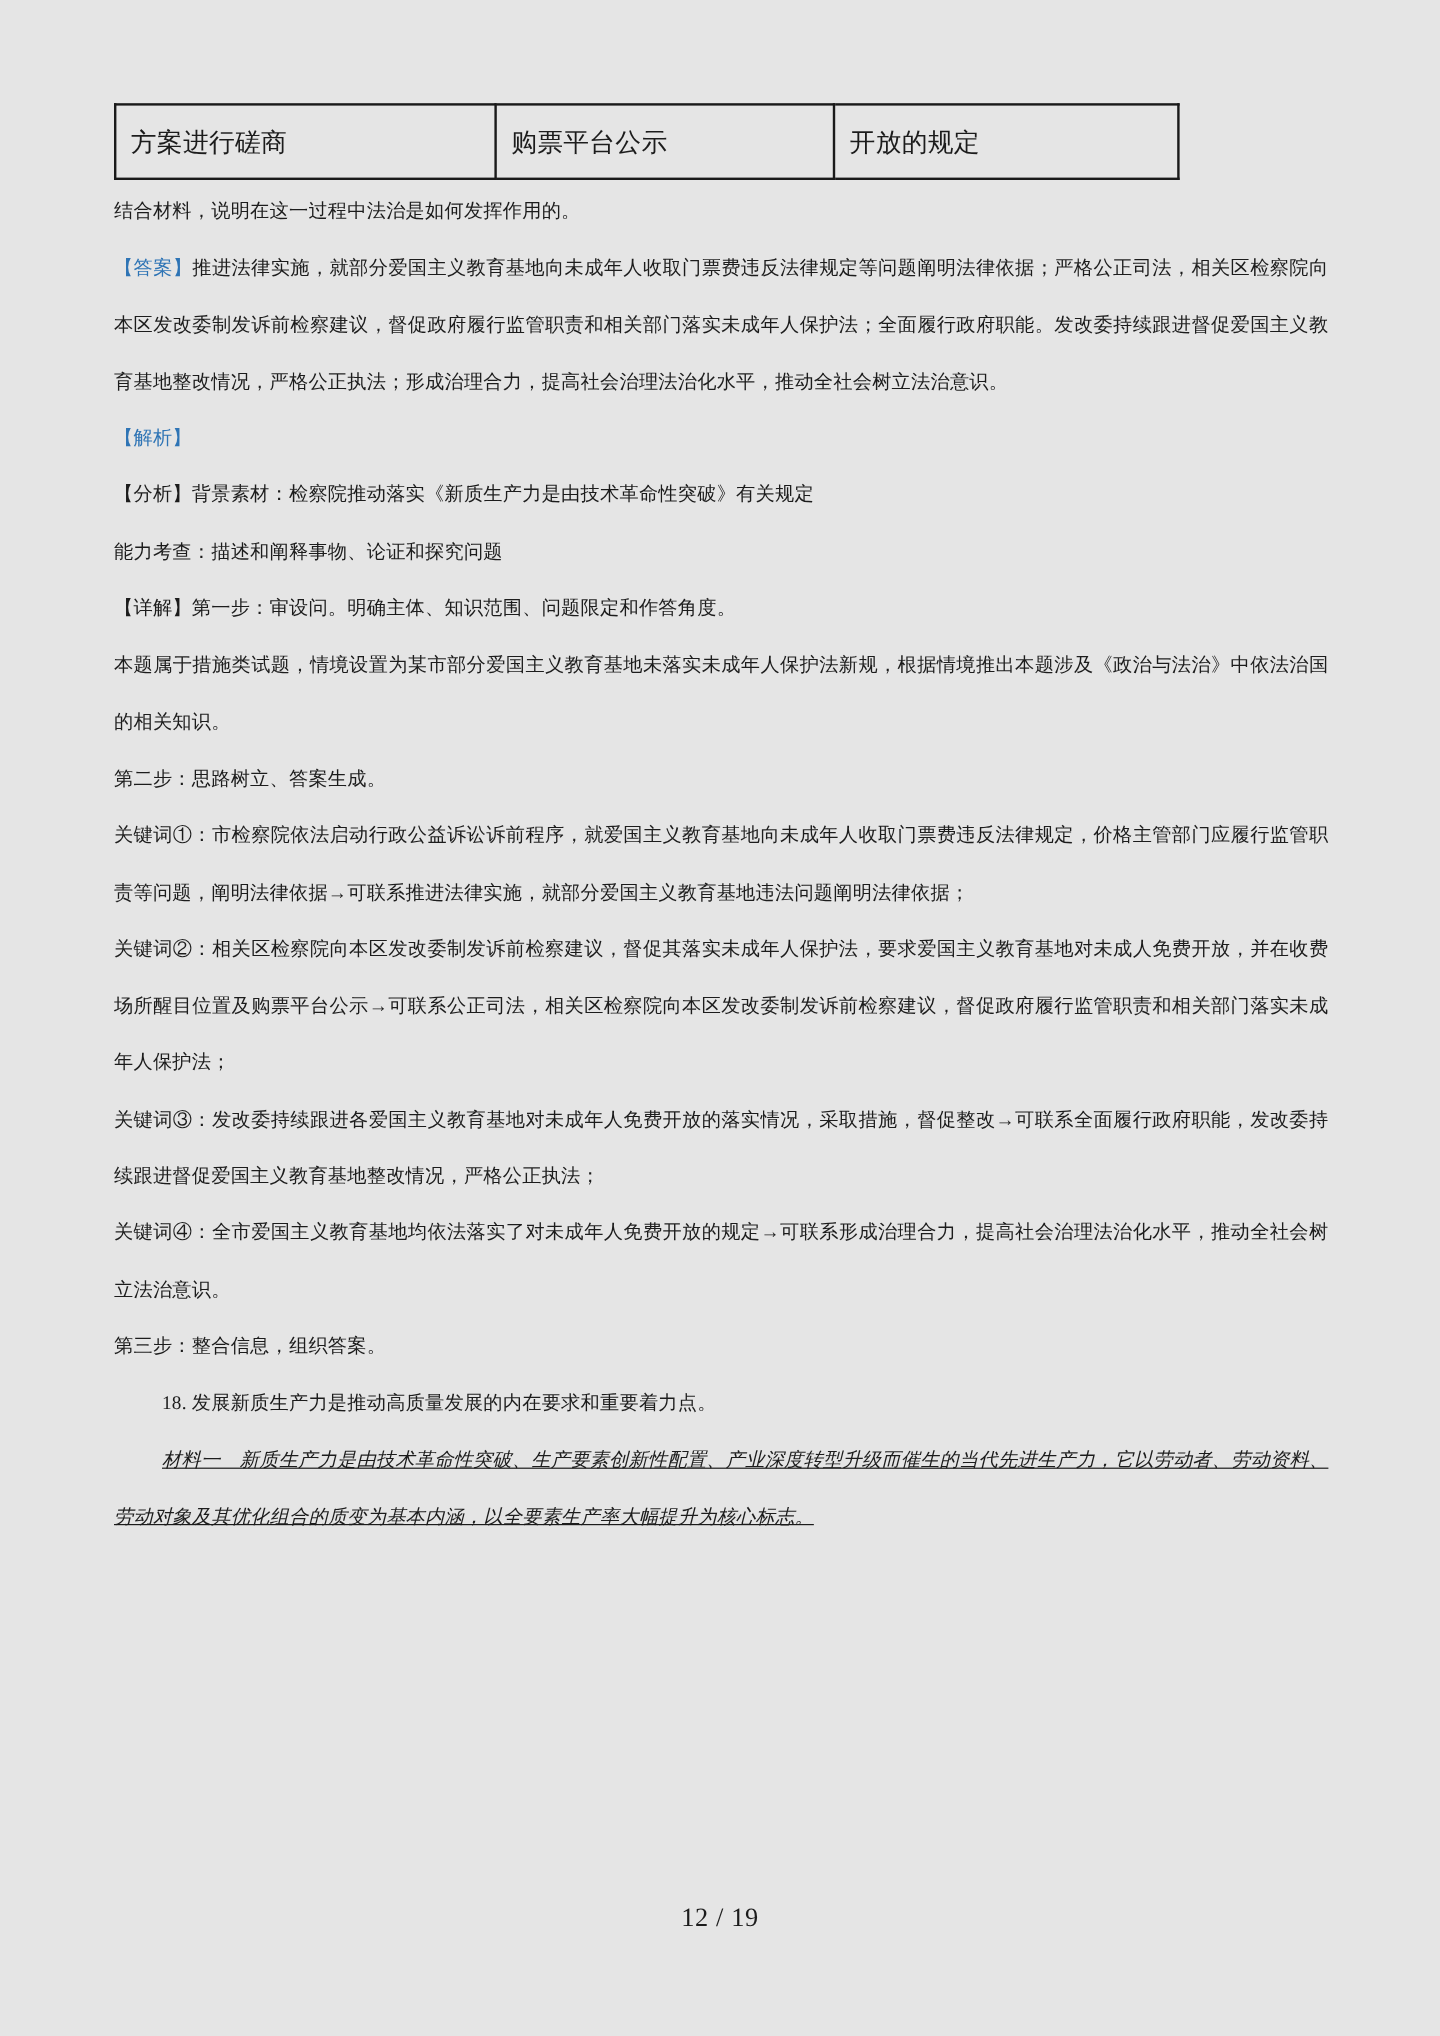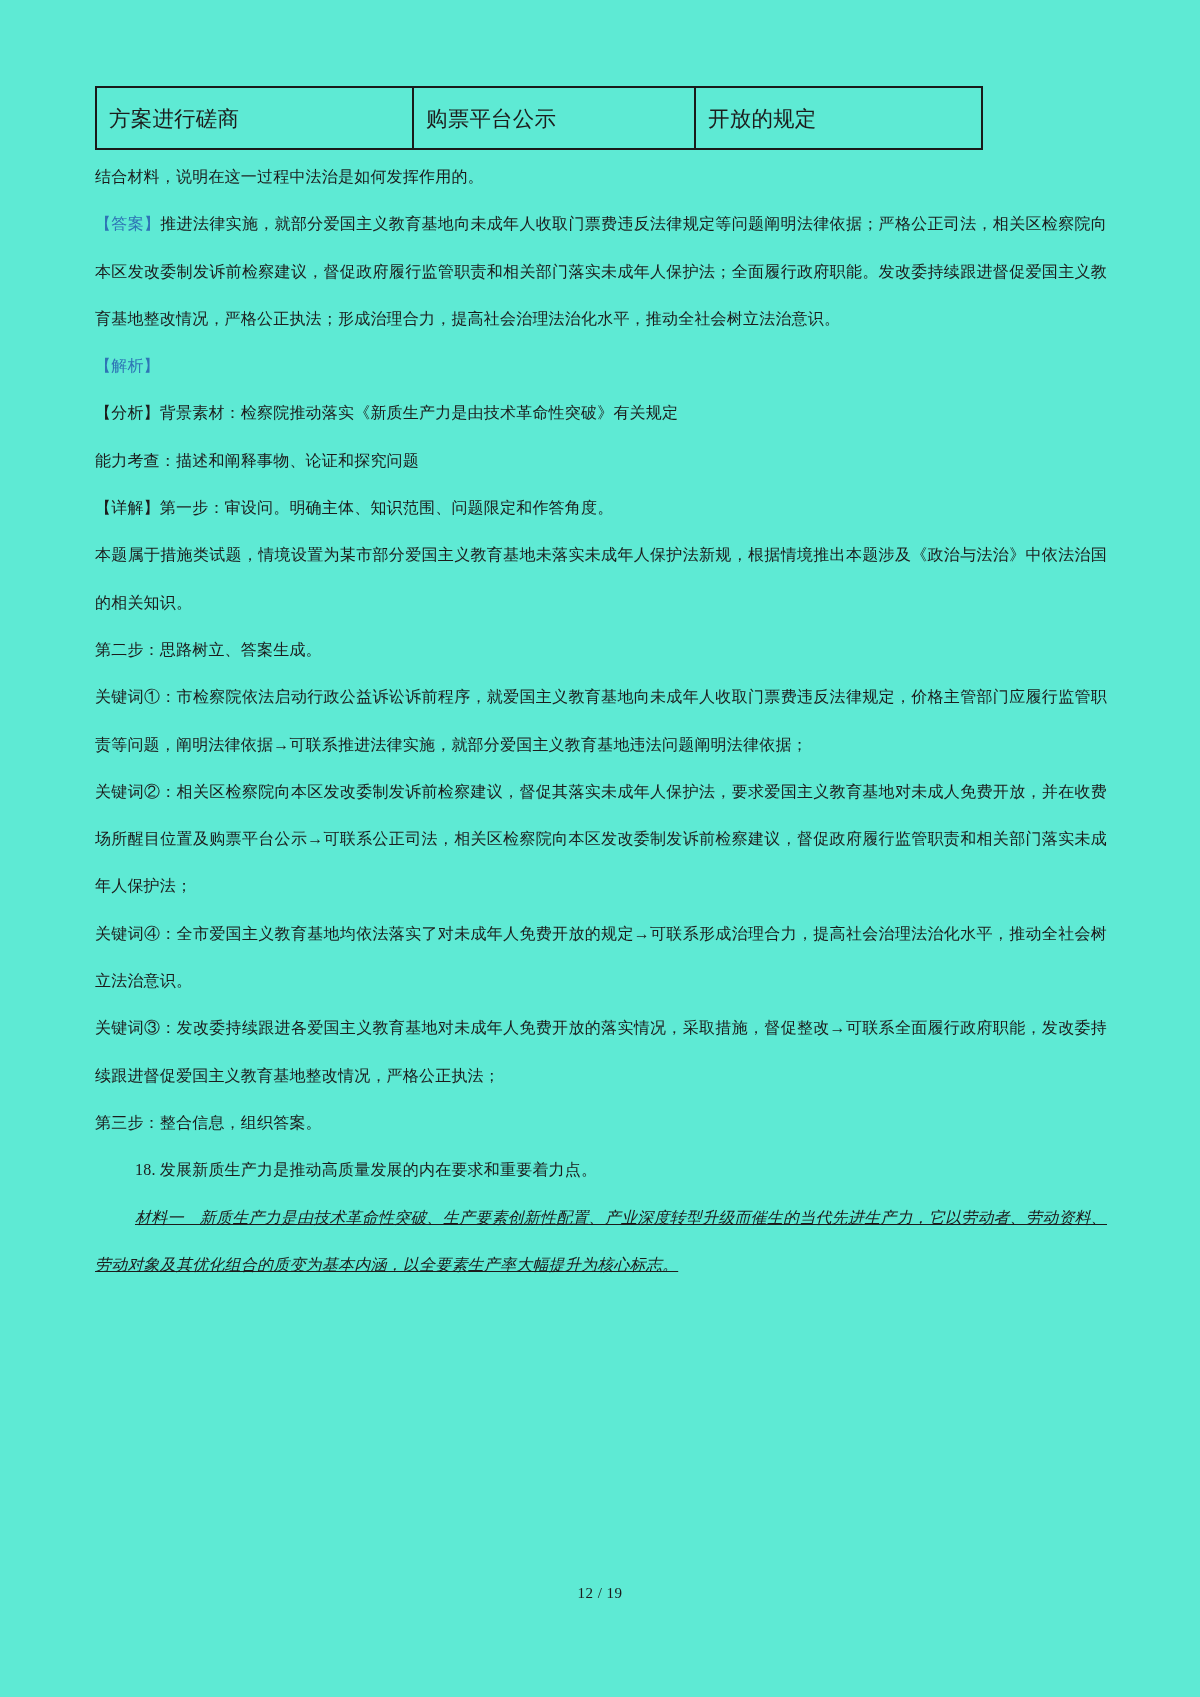--- a/index.html
+++ b/index.html
@@ -1,20 +1,20 @@
 <!DOCTYPE html>
 <html><head>
 <meta charset="utf-8">
 <style>
   html, body { margin: 0; padding: 0; background: #ffffff; }
   .page {
     position: relative;
     width: 1200px;
     height: 1697px;
-    background: #5eead4;
+    background: #e5e5e5;
     font-family: "Liberation Serif", "DejaVu Serif", serif;
     color: #1c1c1c;
     overflow: hidden;
   }
   .content {
     position: absolute;
     left: 95px;
     top: 86px;
     width: 1012px;
   }
@@ -45,21 +45,21 @@
   }
   .label-blue { color: #2e74b5; }
   .indent { text-indent: 2.5em; }
   .kaiti { font-style: italic; text-decoration: underline; }
   .footer {
     position: absolute;
     top: 1585px;
     left: 0;
     width: 100%;
     text-align: center;
-    font-size: 15px;
+    font-size: 22px;
     letter-spacing: 0.5px;
     color: #1c1c1c;
   }
 </style>
 </head>
 <body>
 
 <div class="page">
   <div class="content">
 
@@ -88,23 +88,23 @@
     <p class="para">【详解】第一步：审设问。明确主体、知识范围、问题限定和作答角度。</p>
 
     <p class="para">本题属于措施类试题，情境设置为某市部分爱国主义教育基地未落实未成年人保护法新规，根据情境推出本题涉及《政治与法治》中依法治国的相关知识。</p>
 
     <p class="para">第二步：思路树立、答案生成。</p>
 
     <p class="para">关键词①：市检察院依法启动行政公益诉讼诉前程序，就爱国主义教育基地向未成年人收取门票费违反法律规定，价格主管部门应履行监管职责等问题，阐明法律依据→可联系推进法律实施，就部分爱国主义教育基地违法问题阐明法律依据；</p>
 
     <p class="para">关键词②：相关区检察院向本区发改委制发诉前检察建议，督促其落实未成年人保护法，要求爱国主义教育基地对未成人免费开放，并在收费场所醒目位置及购票平台公示→可联系公正司法，相关区检察院向本区发改委制发诉前检察建议，督促政府履行监管职责和相关部门落实未成年人保护法；</p>
 
+    <p class="para">关键词③：发改委持续跟进各爱国主义教育基地对未成年人免费开放的落实情况，采取措施，督促整改→可联系全面履行政府职能，发改委持续跟进督促爱国主义教育基地整改情况，严格公正执法；</p>
+
     <p class="para">关键词④：全市爱国主义教育基地均依法落实了对未成年人免费开放的规定→可联系形成治理合力，提高社会治理法治化水平，推动全社会树立法治意识。</p>
-
-    <p class="para">关键词③：发改委持续跟进各爱国主义教育基地对未成年人免费开放的落实情况，采取措施，督促整改→可联系全面履行政府职能，发改委持续跟进督促爱国主义教育基地整改情况，严格公正执法；</p>
 
     <p class="para">第三步：整合信息，组织答案。</p>
 
     <p class="para indent">18. 发展新质生产力是推动高质量发展的内在要求和重要着力点。</p>
 
     <p class="para indent kaiti">材料一　新质生产力是由技术革命性突破、生产要素创新性配置、产业深度转型升级而催生的当代先进生产力，它以劳动者、劳动资料、劳动对象及其优化组合的质变为基本内涵，以全要素生产率大幅提升为核心标志。</p>
 
   </div>
 
   <div class="footer">12 / 19</div>

